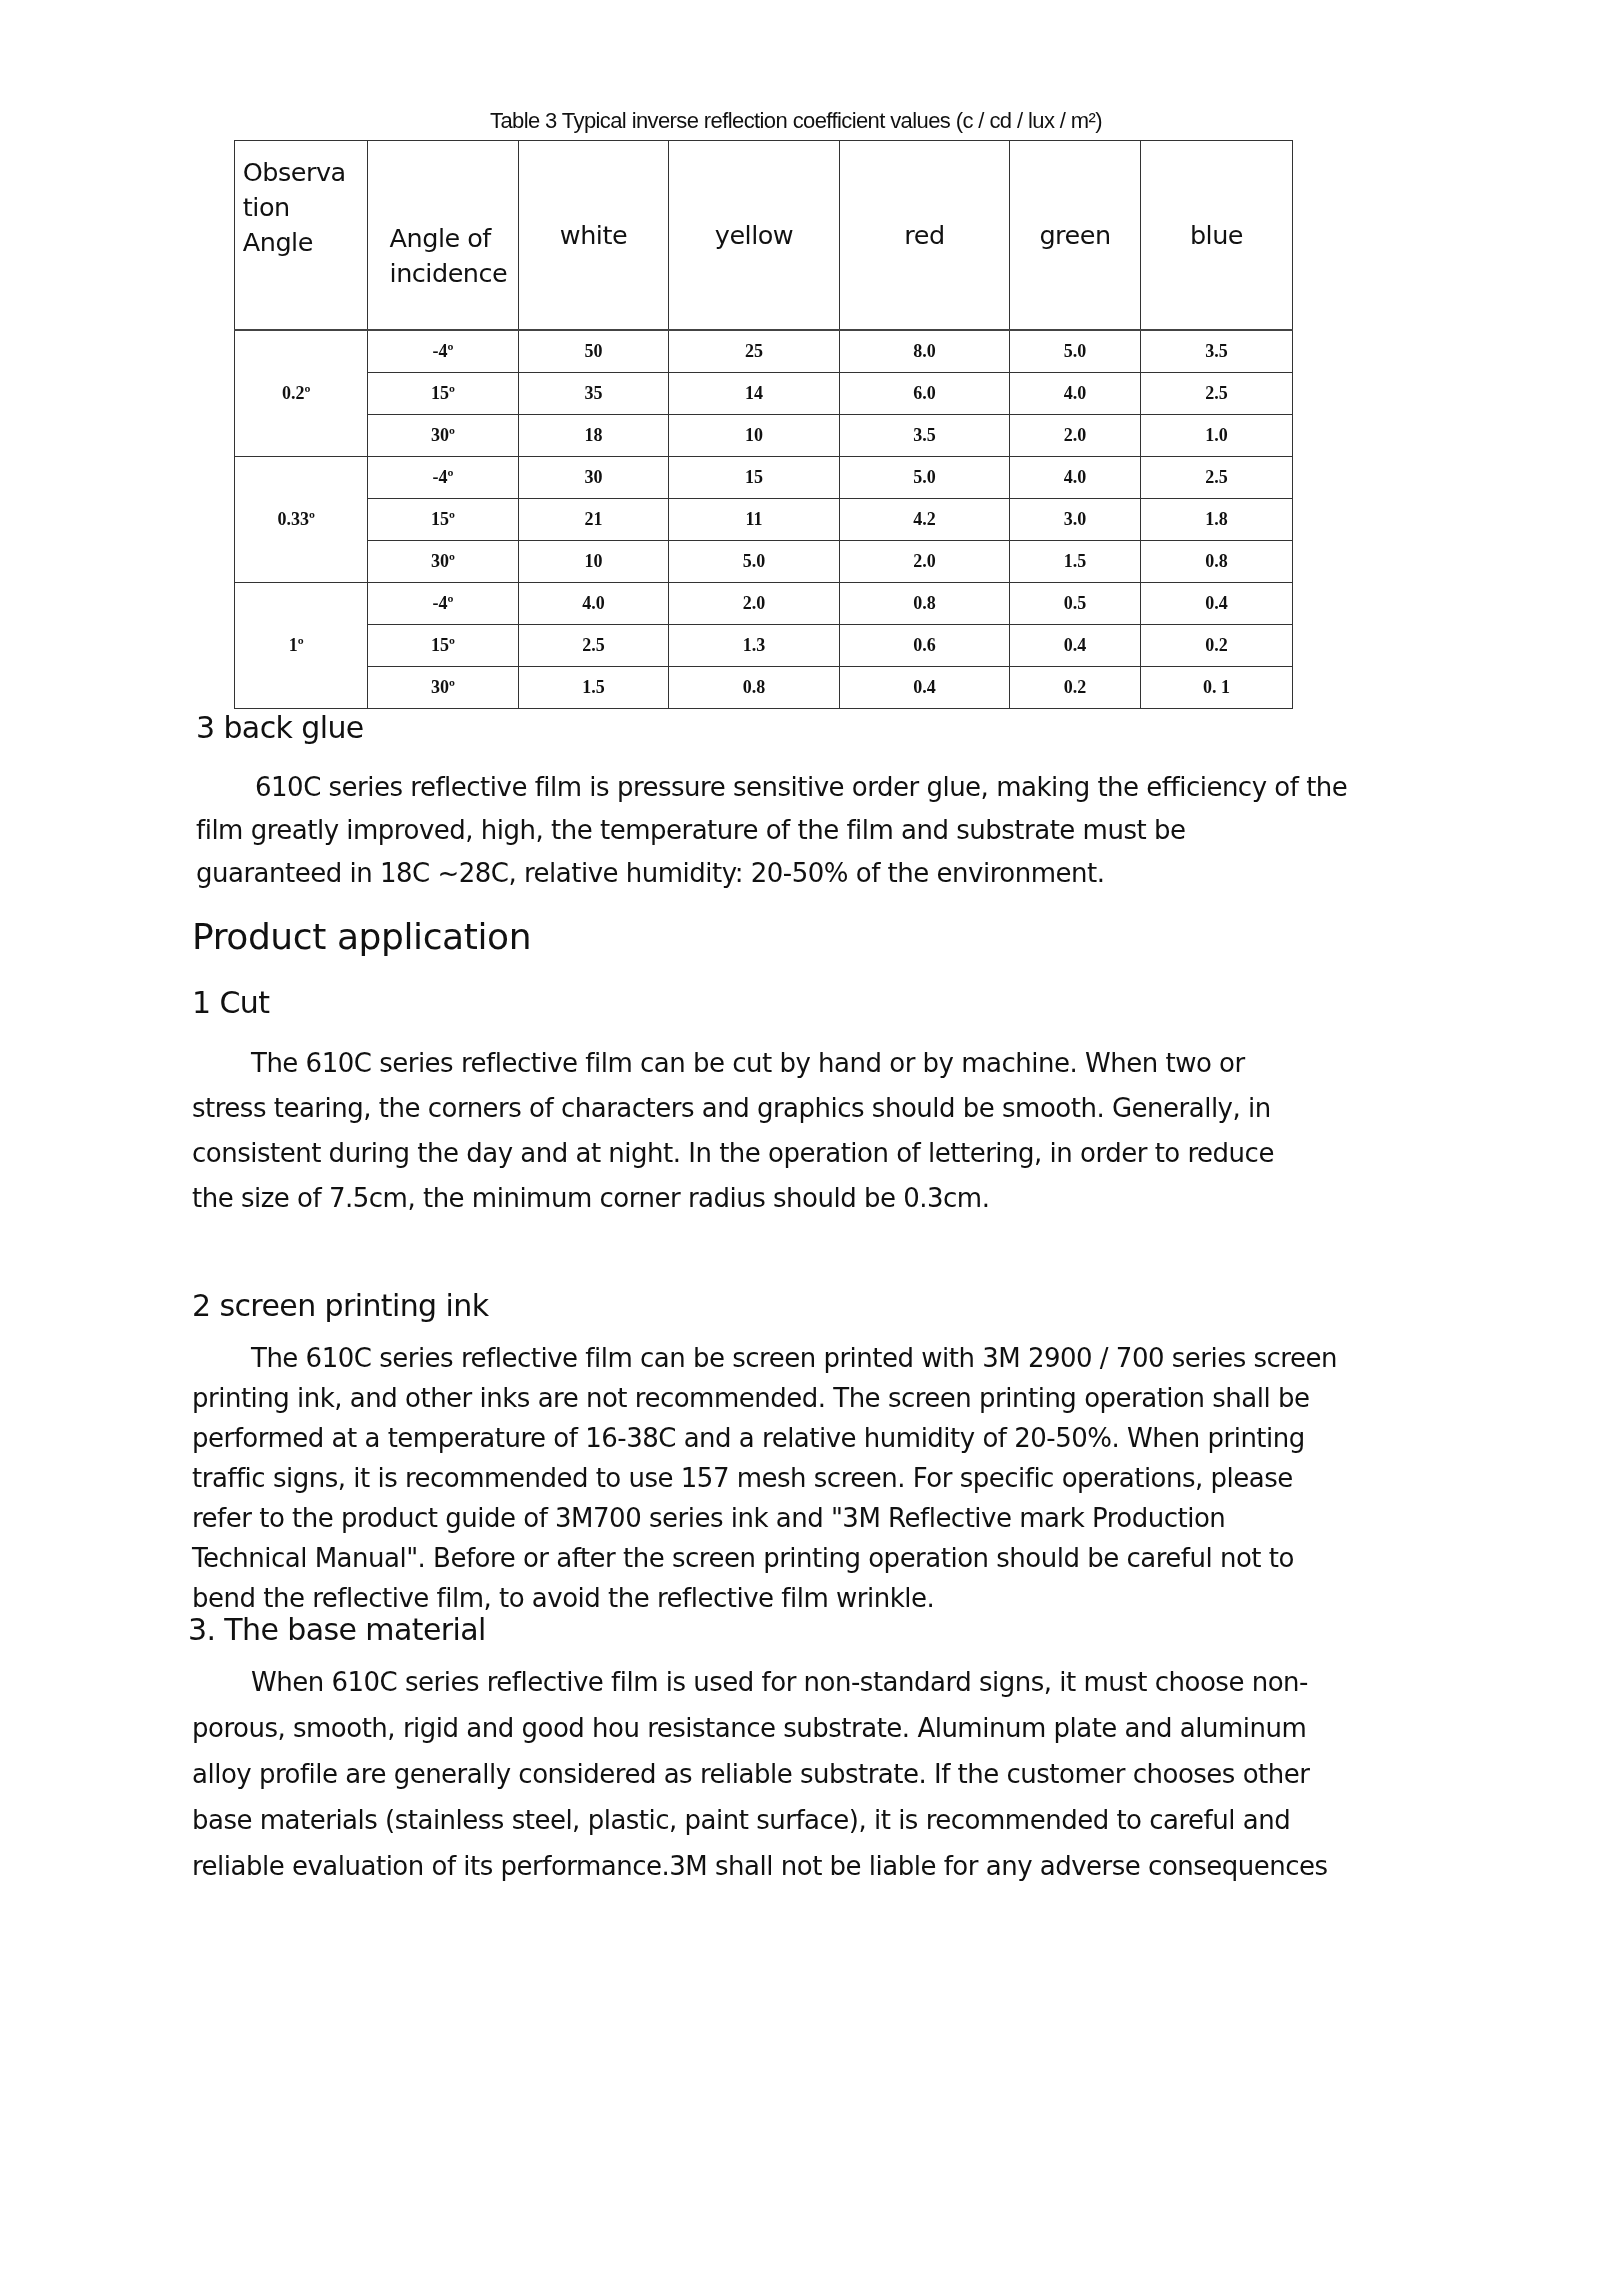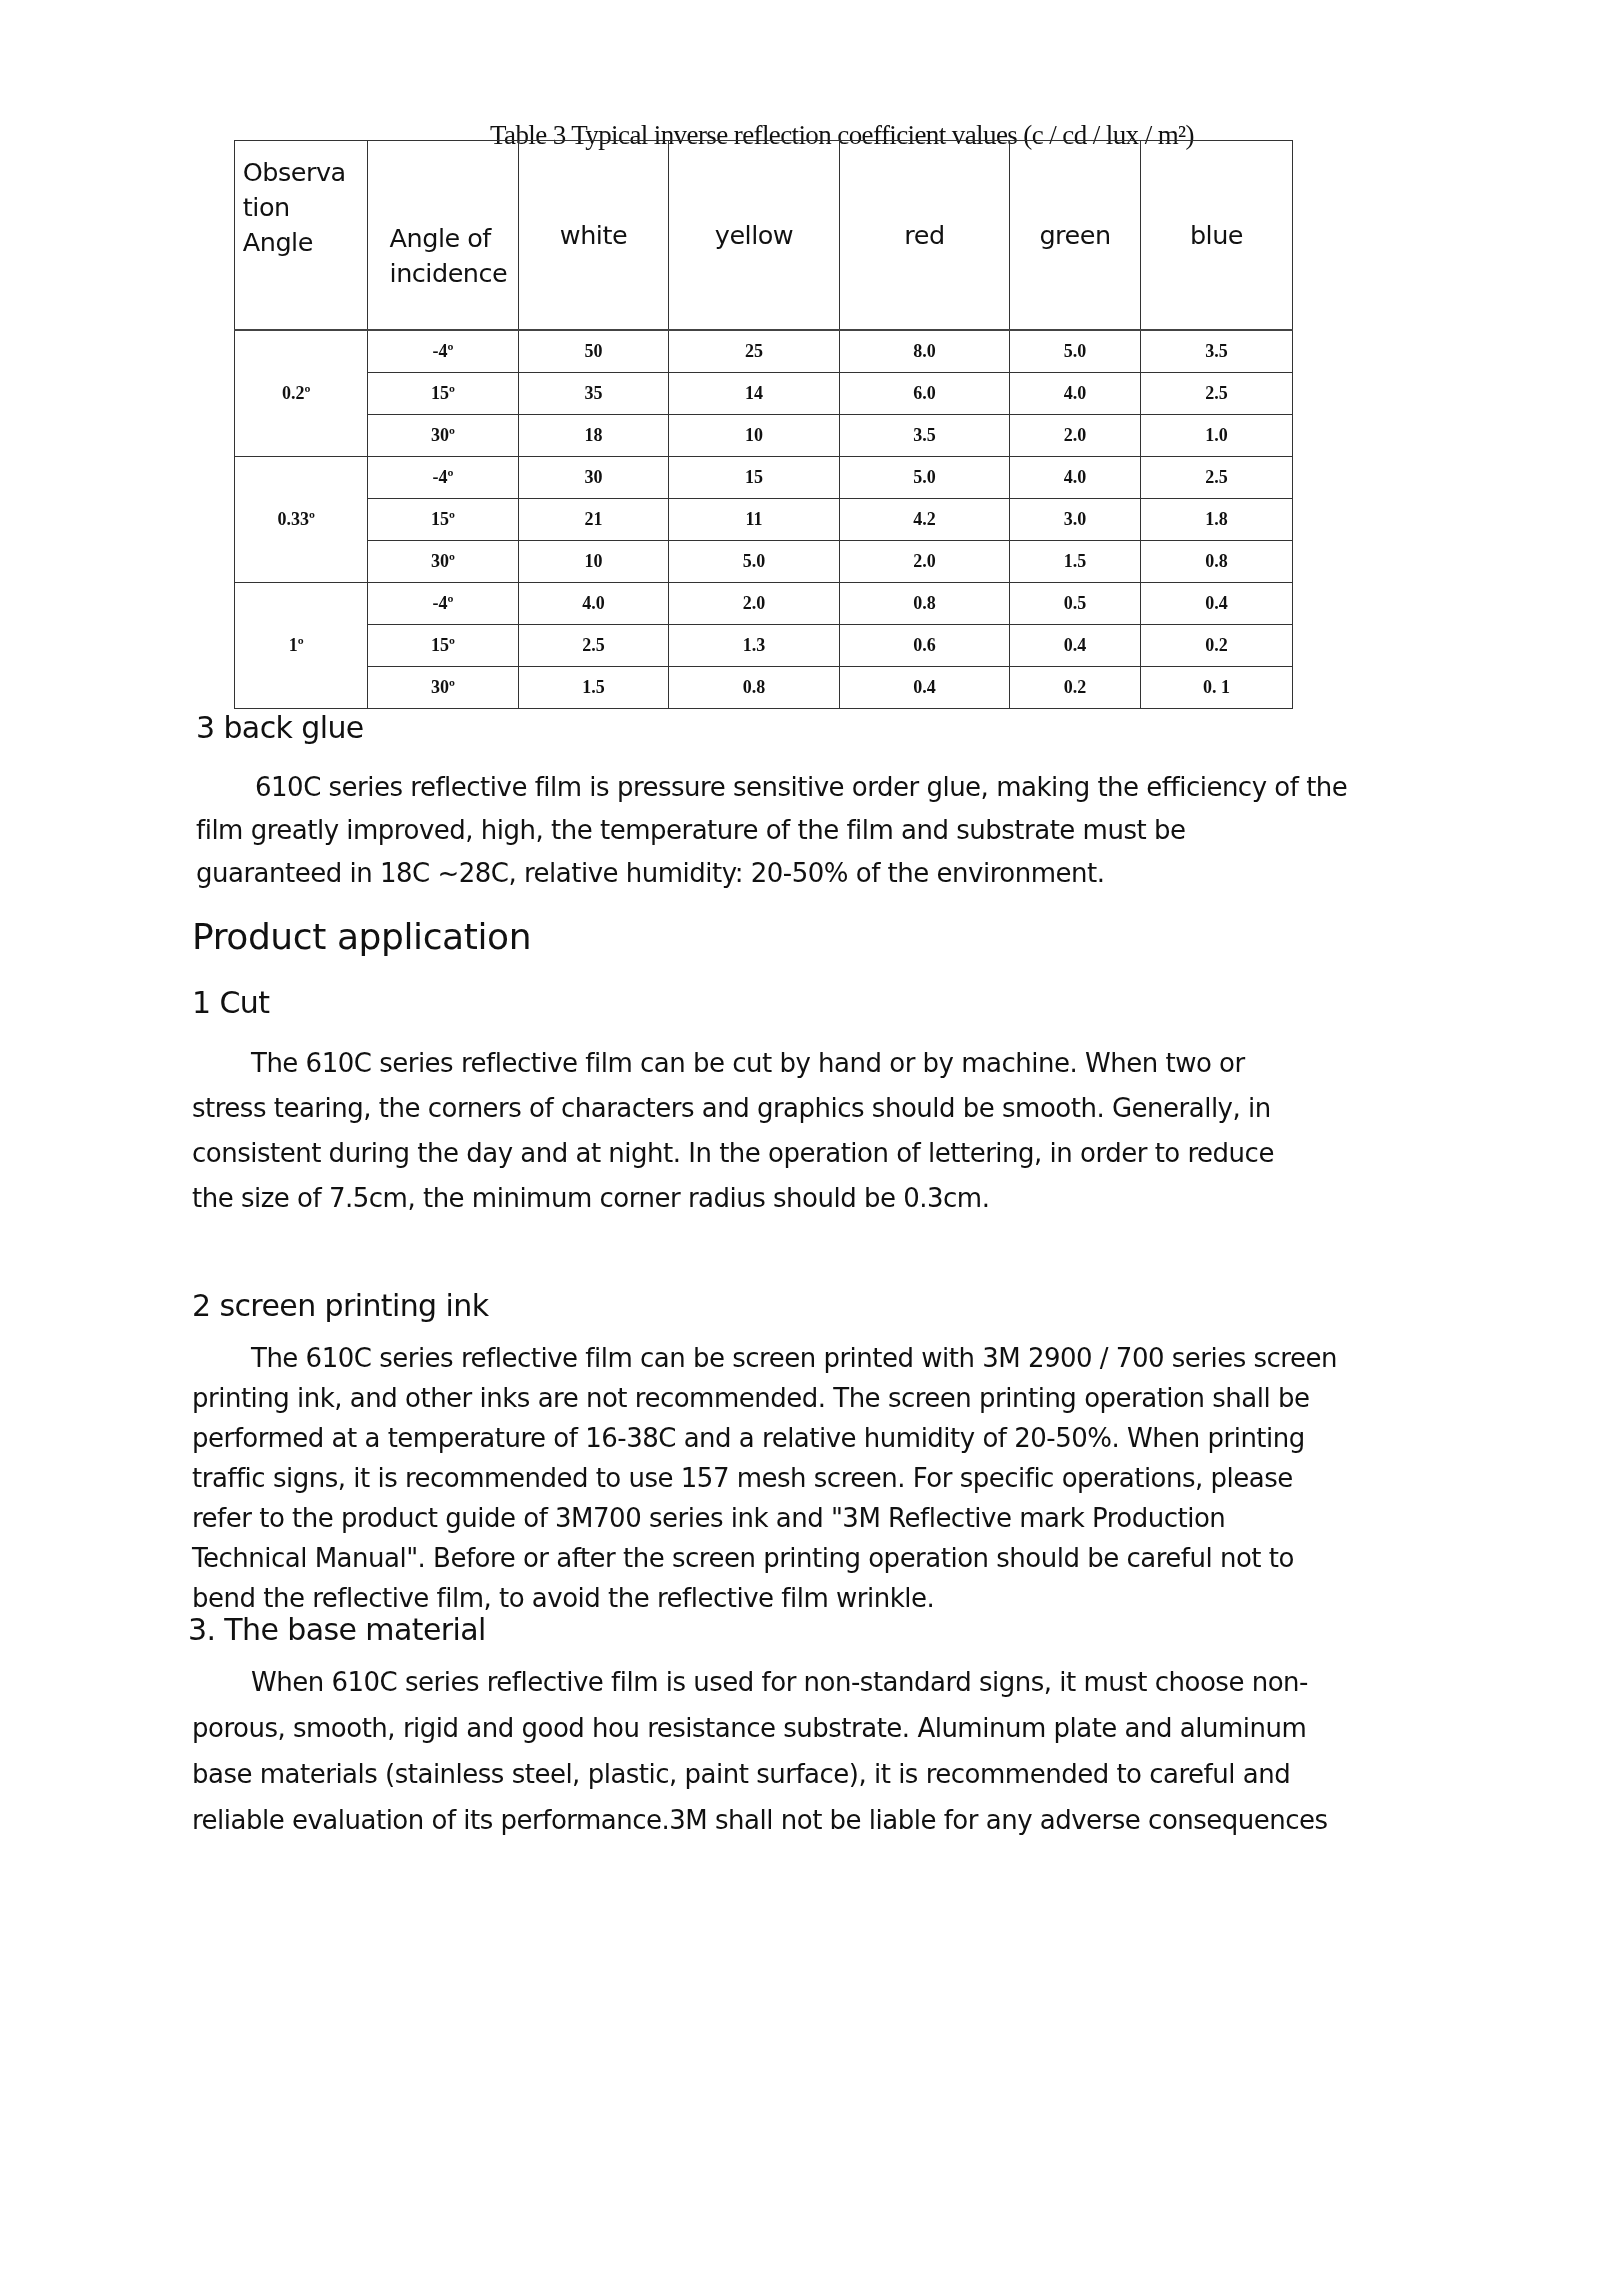--- a/index.html
+++ b/index.html
@@ -1,20 +1,20 @@
 <!DOCTYPE html>
 <html><head>
 <meta charset="utf-8">
 <style>
   html, body { margin: 0; padding: 0; background: #ffffff; }
   body { width: 1620px; height: 2293px; position: relative; overflow: hidden; color: #111; }
 
   .table-caption {
-    position: absolute; left: 490px; top: 120px;
-    font-family: Liberation Serif, serif; font-size: 27px; letter-spacing: -0.6px;
+    position: absolute; left: 490px; top: 108px;
+    font-family: Liberation Sans, sans-serif; font-size: 22px; letter-spacing: -0.6px;
   }
 
   table.coef {
     position: absolute; left: 234px; top: 140px;
     border-collapse: collapse; table-layout: fixed;
   }
   table.coef th, table.coef td {
     border: 1.6px solid #333; padding: 0; text-align: center; vertical-align: middle;
   }
   table.coef thead th {
@@ -178,16 +178,17 @@
   <span class="line">traffic signs, it is recommended to use 157 mesh screen. For specific operations, please</span>
   <span class="line">refer to the product guide of 3M700 series ink and "3M Reflective mark Production</span>
   <span class="line">Technical Manual". Before or after the screen printing operation should be careful not to</span>
   <span class="line">bend the reflective film, to avoid the reflective film wrinkle.</span>
 </div>
 
 <div class="heading-sub" style="left:188px; top:1612px;">3. The base material</div>
 <div class="para" style="left:192px; top:1659px; line-height:46px;">
   <span class="line first">When 610C series reflective film is used for non-standard signs, it must choose non-</span>
   <span class="line">porous, smooth, rigid and good hou resistance substrate. Aluminum plate and aluminum</span>
+  <span class="line">alloy profile are generally considered as reliable substrate. If the customer chooses other</span>
   <span class="line">base materials (stainless steel, plastic, paint surface), it is recommended to careful and</span>
   <span class="line">reliable evaluation of its performance.3M shall not be liable for any adverse consequences</span>
 </div>
 
 
 </body></html>

